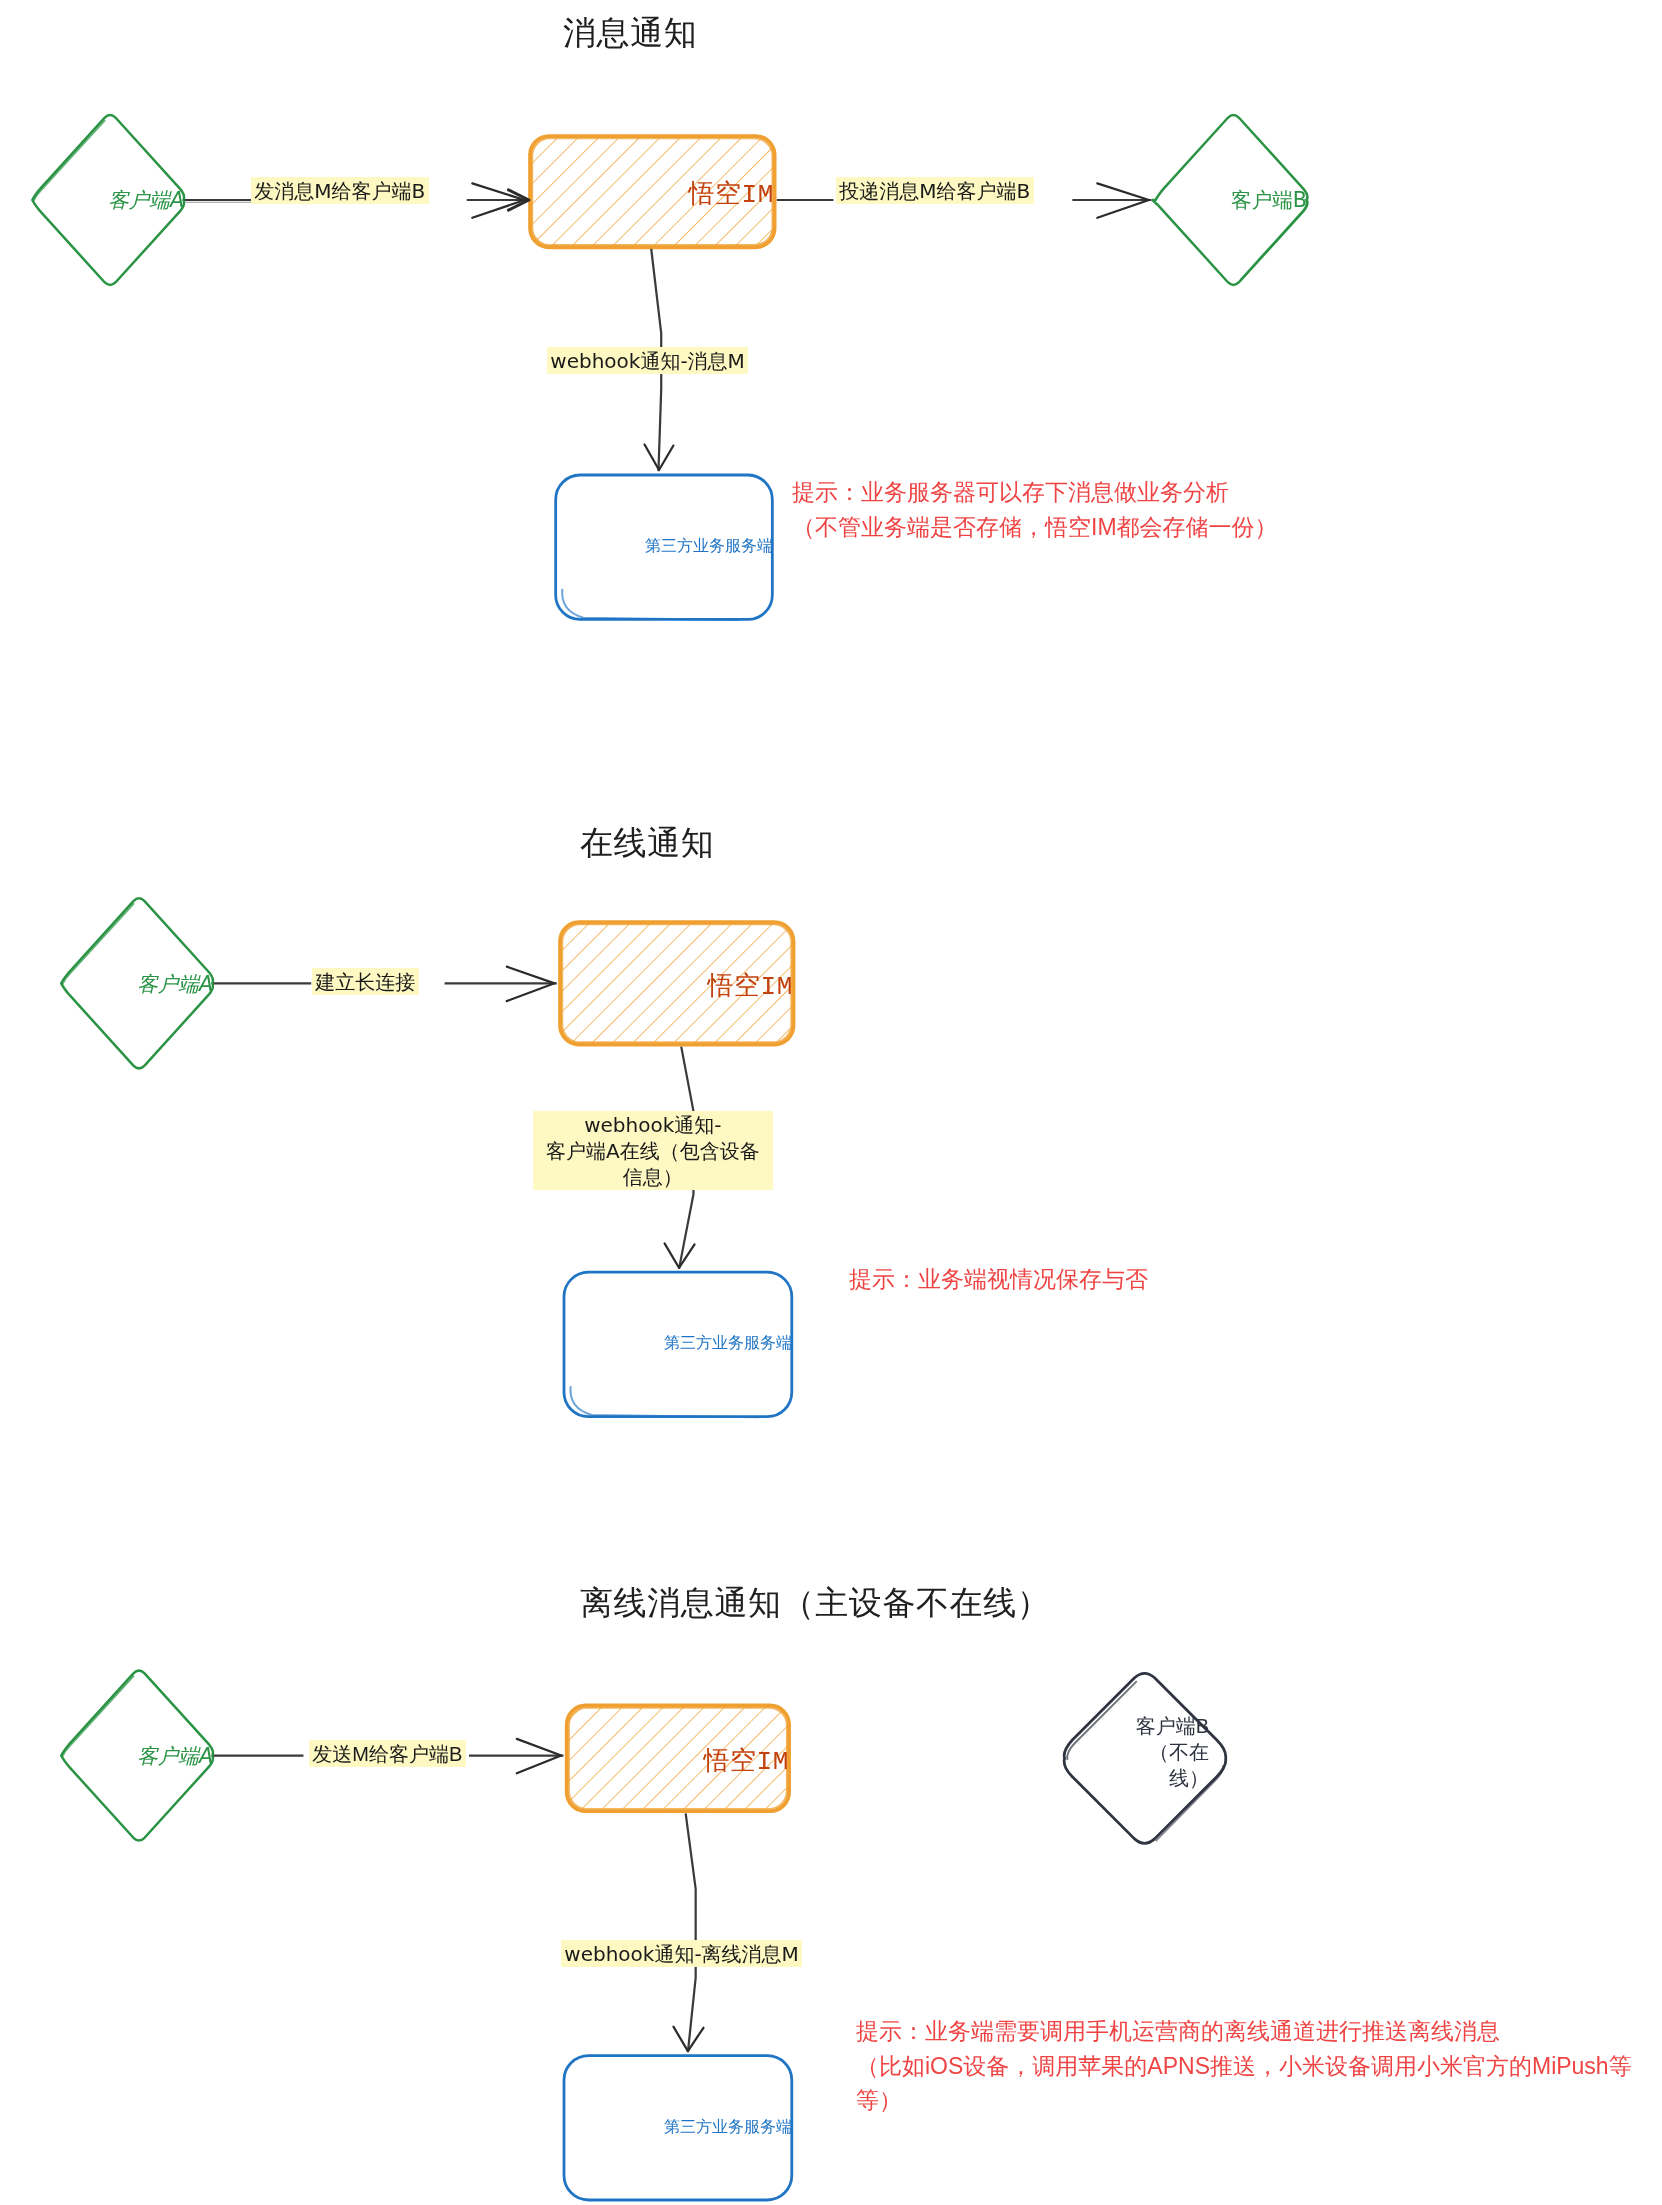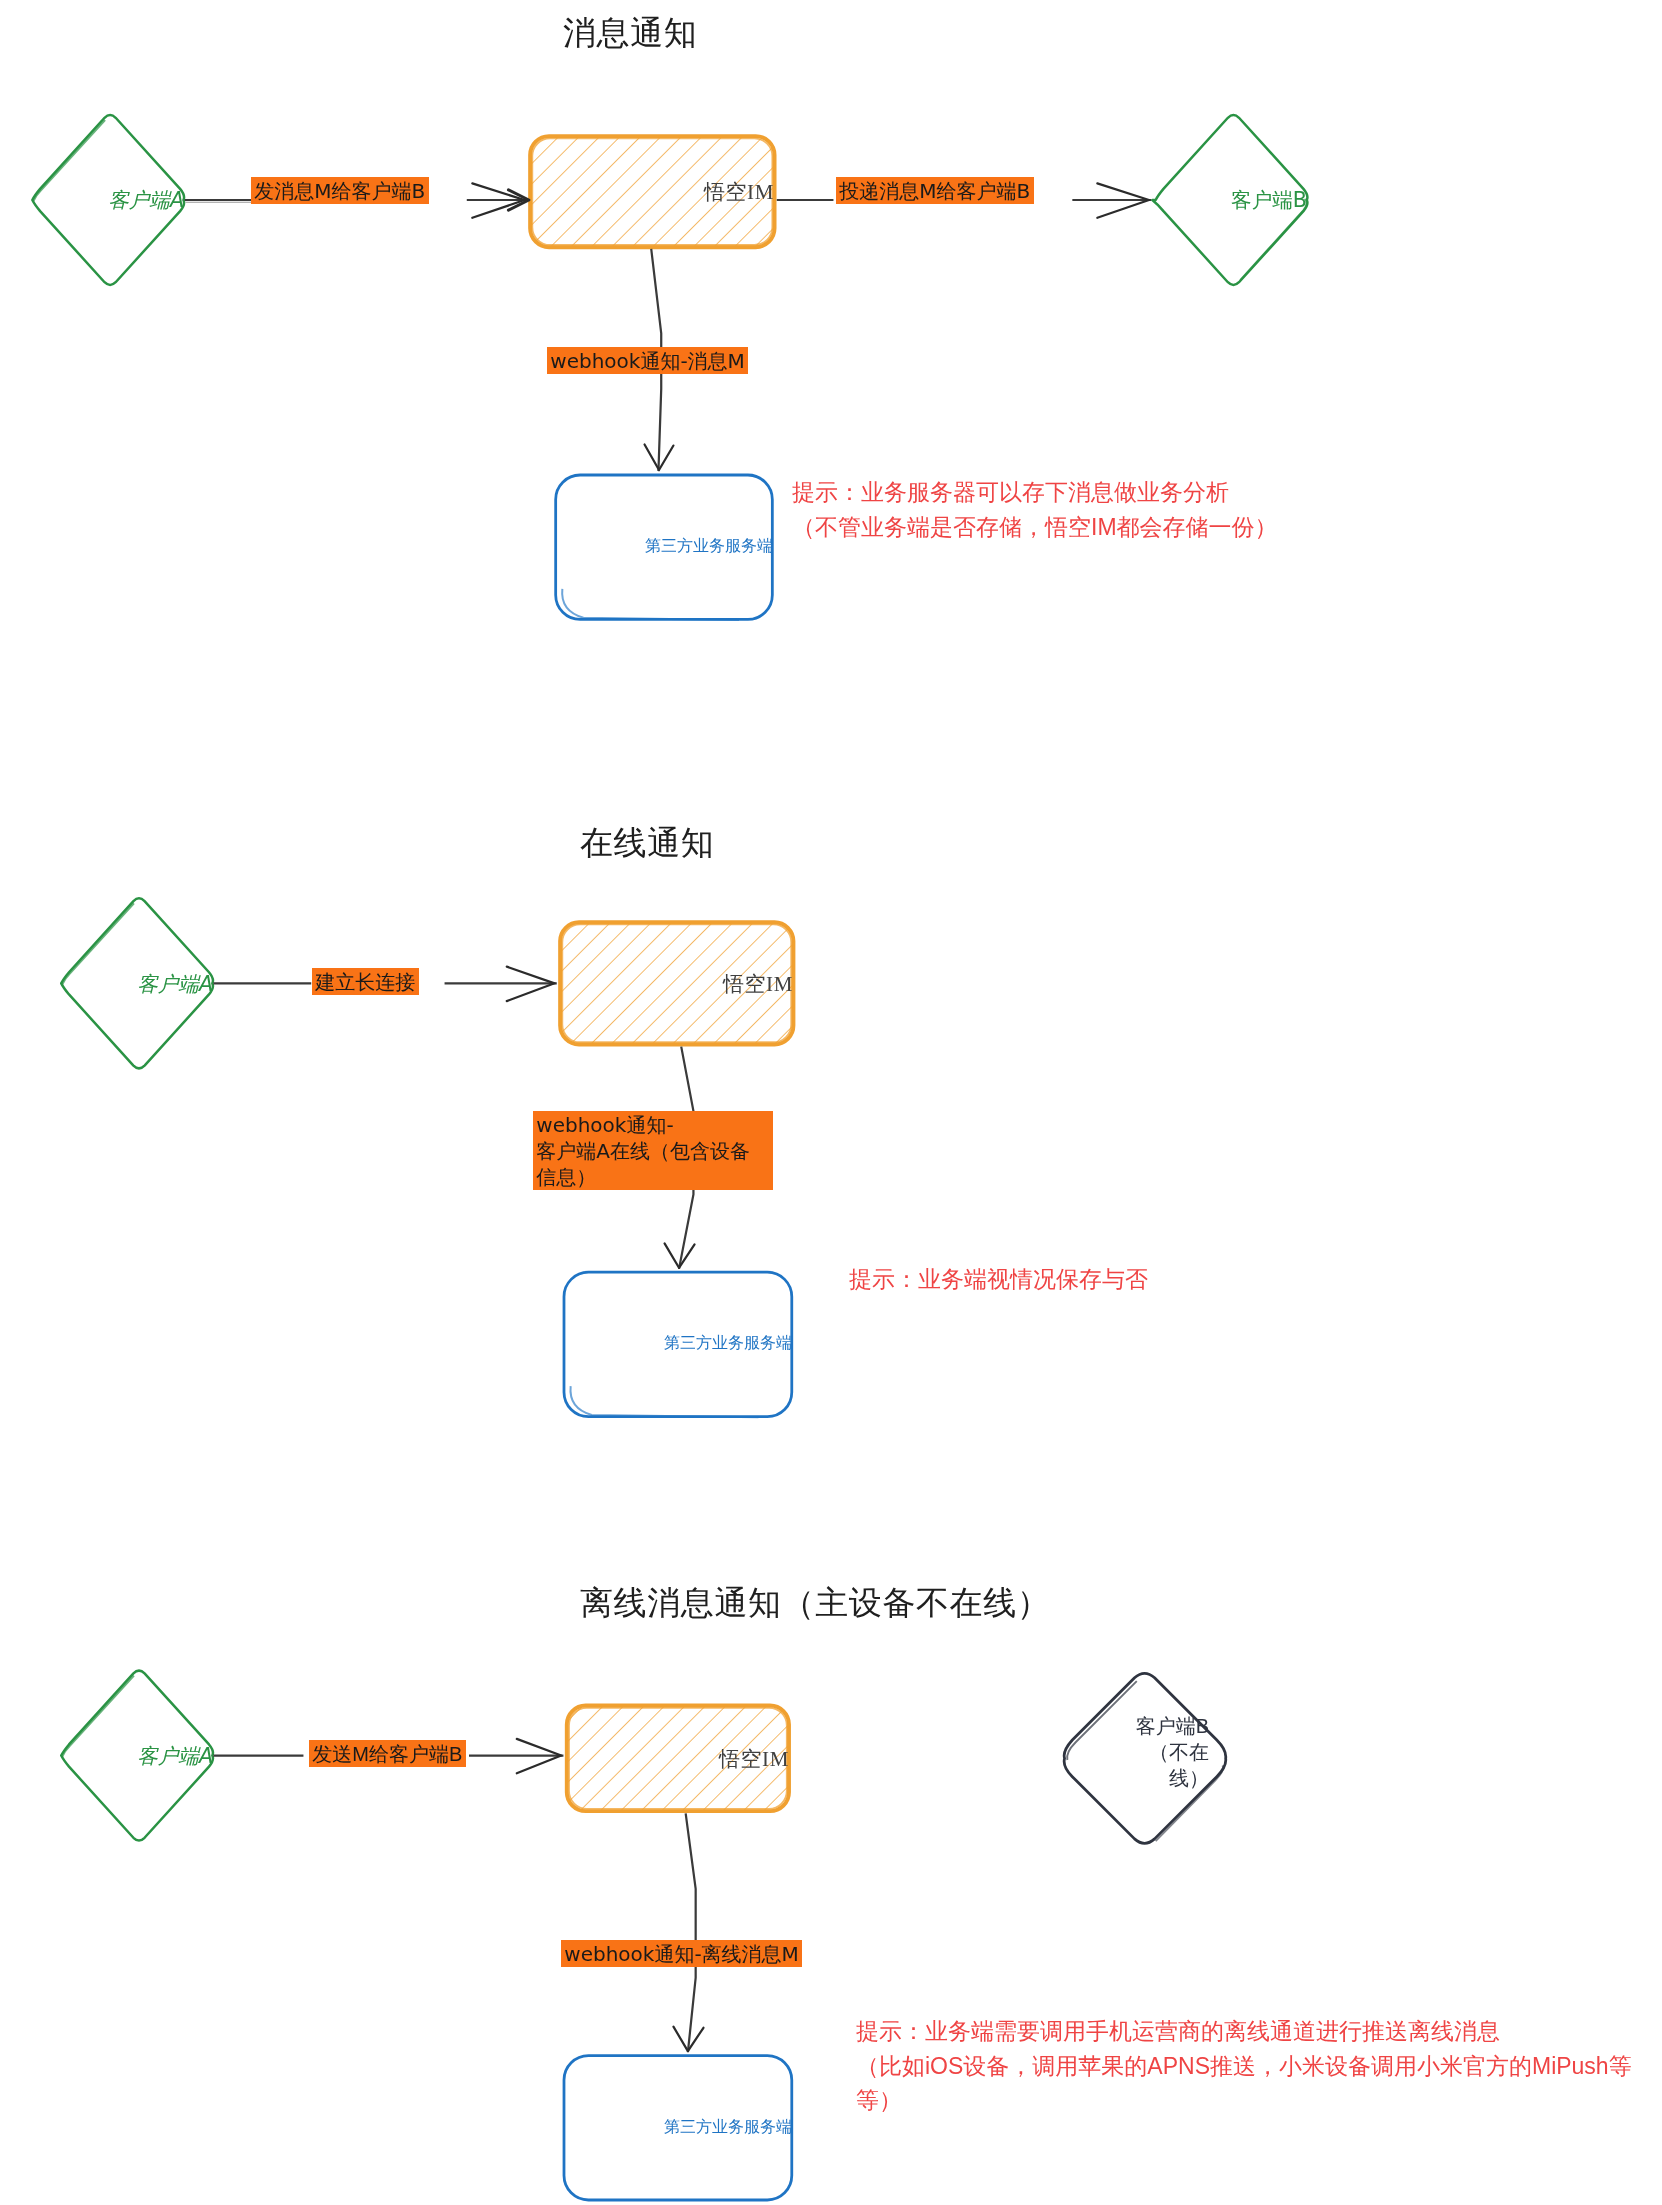--- a/index.html
+++ b/index.html
@@ -24,31 +24,32 @@
 
   .node-label{
     position:absolute;
     text-align:right;
     white-space:pre-line;
     line-height:1.28;
     pointer-events:none;
   }
   .lbl-green{color:#2a9344;font-size:20.6px;font-style:italic;font-family:"DejaVu Sans",sans-serif;}
   .lbl-green-b{color:#2a9344;font-size:20.6px;font-family:"DejaVu Sans",sans-serif;}
-  .lbl-im{color:#404040;font-size:21px;font-family:Liberation Serif, serif;letter-spacing:0.6px;}
+  .lbl-im{color:#c2410c;font-size:26px;font-family:Liberation Mono, monospace;letter-spacing:0.6px;}
   .lbl-blue{color:#1f74c4;font-size:16px;font-family:"Liberation Sans",sans-serif;}
   .lbl-dark{color:#2f3440;font-size:20px;font-family:"Liberation Sans",sans-serif;line-height:1.3;}
 
   .edge-label{
     position:absolute;
     color:#1a1a1a;
     font-size:20px;
+    text-align:center;
     white-space:pre-line;
     line-height:1.3;
-    background:#f97316;
+    background:#fef9c3;
     padding:0.6px 3.3px;
     font-family:"DejaVu Sans",sans-serif;
   }
   .edge-label.plain{font-family:"Liberation Sans",sans-serif;}
 
   .hint{
     position:absolute;
     color:#ef4444;
     font-size:23px;
     line-height:1.5;

